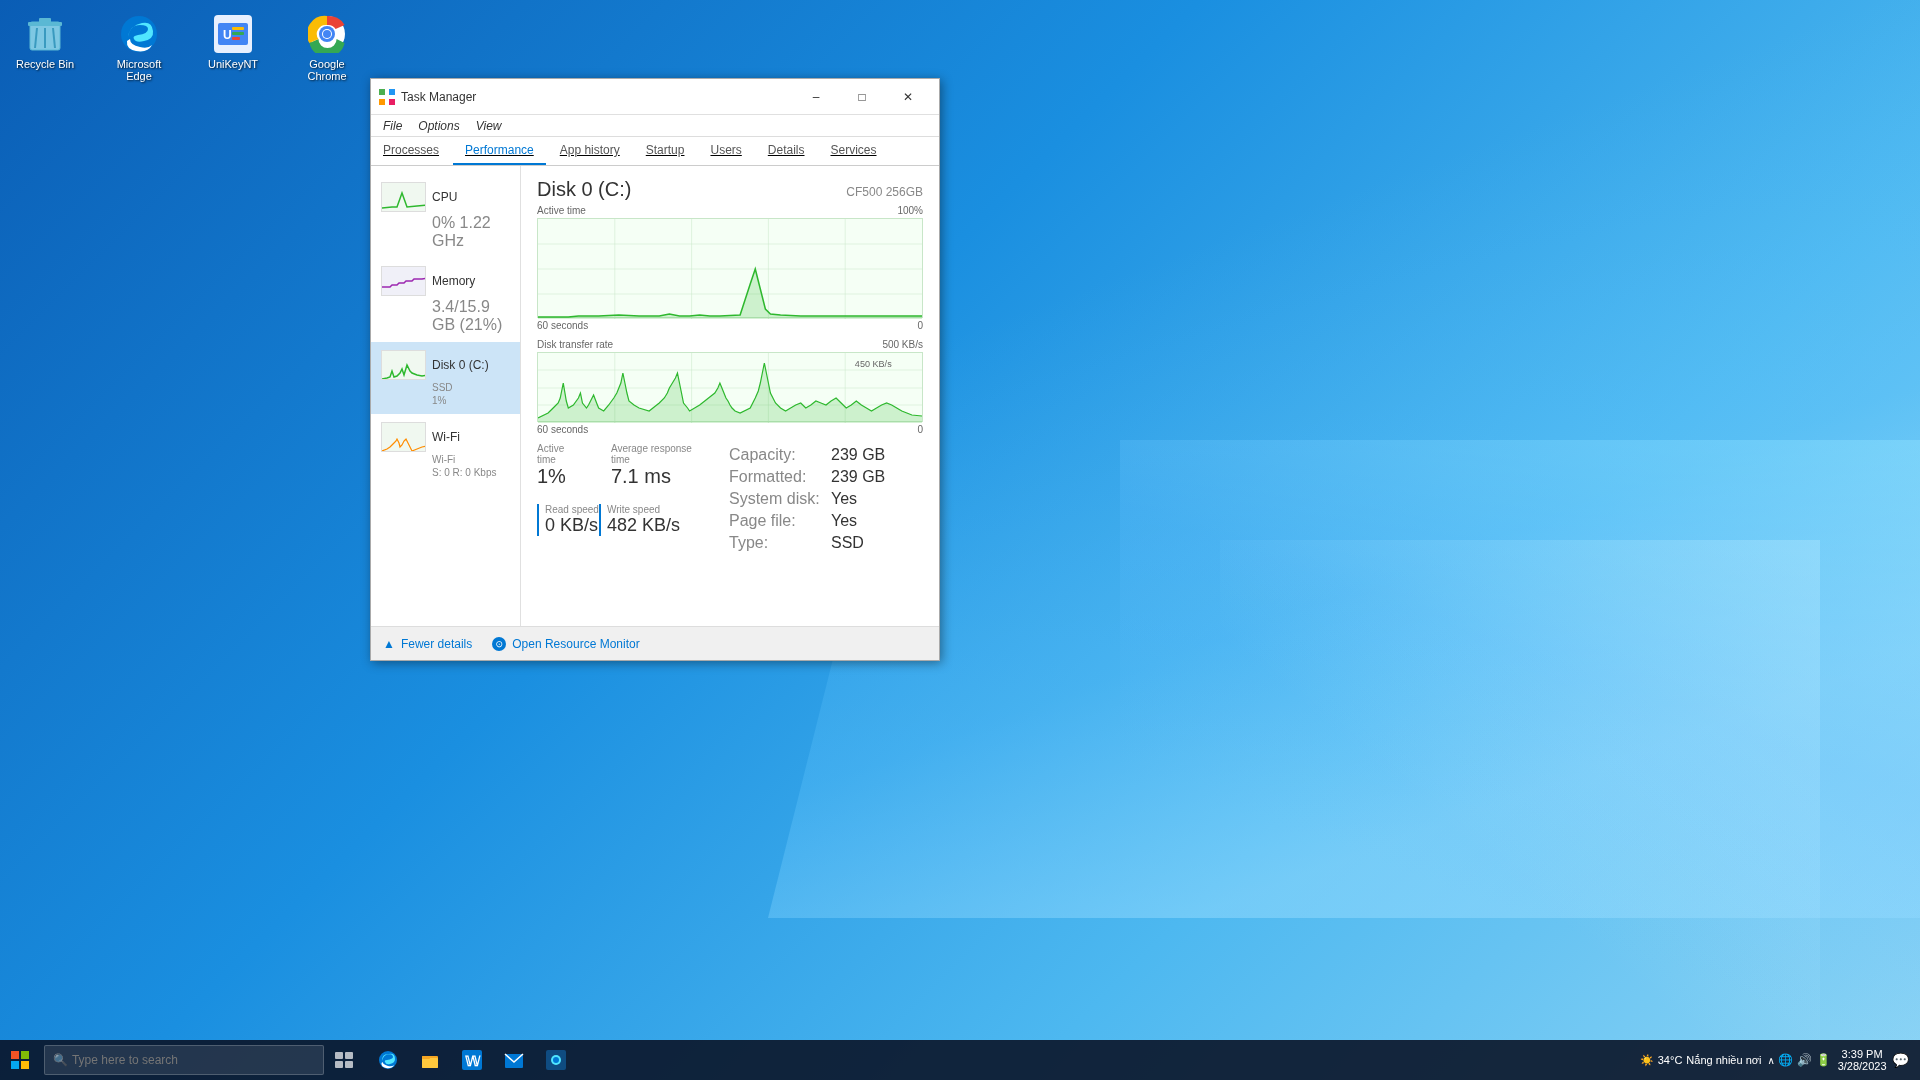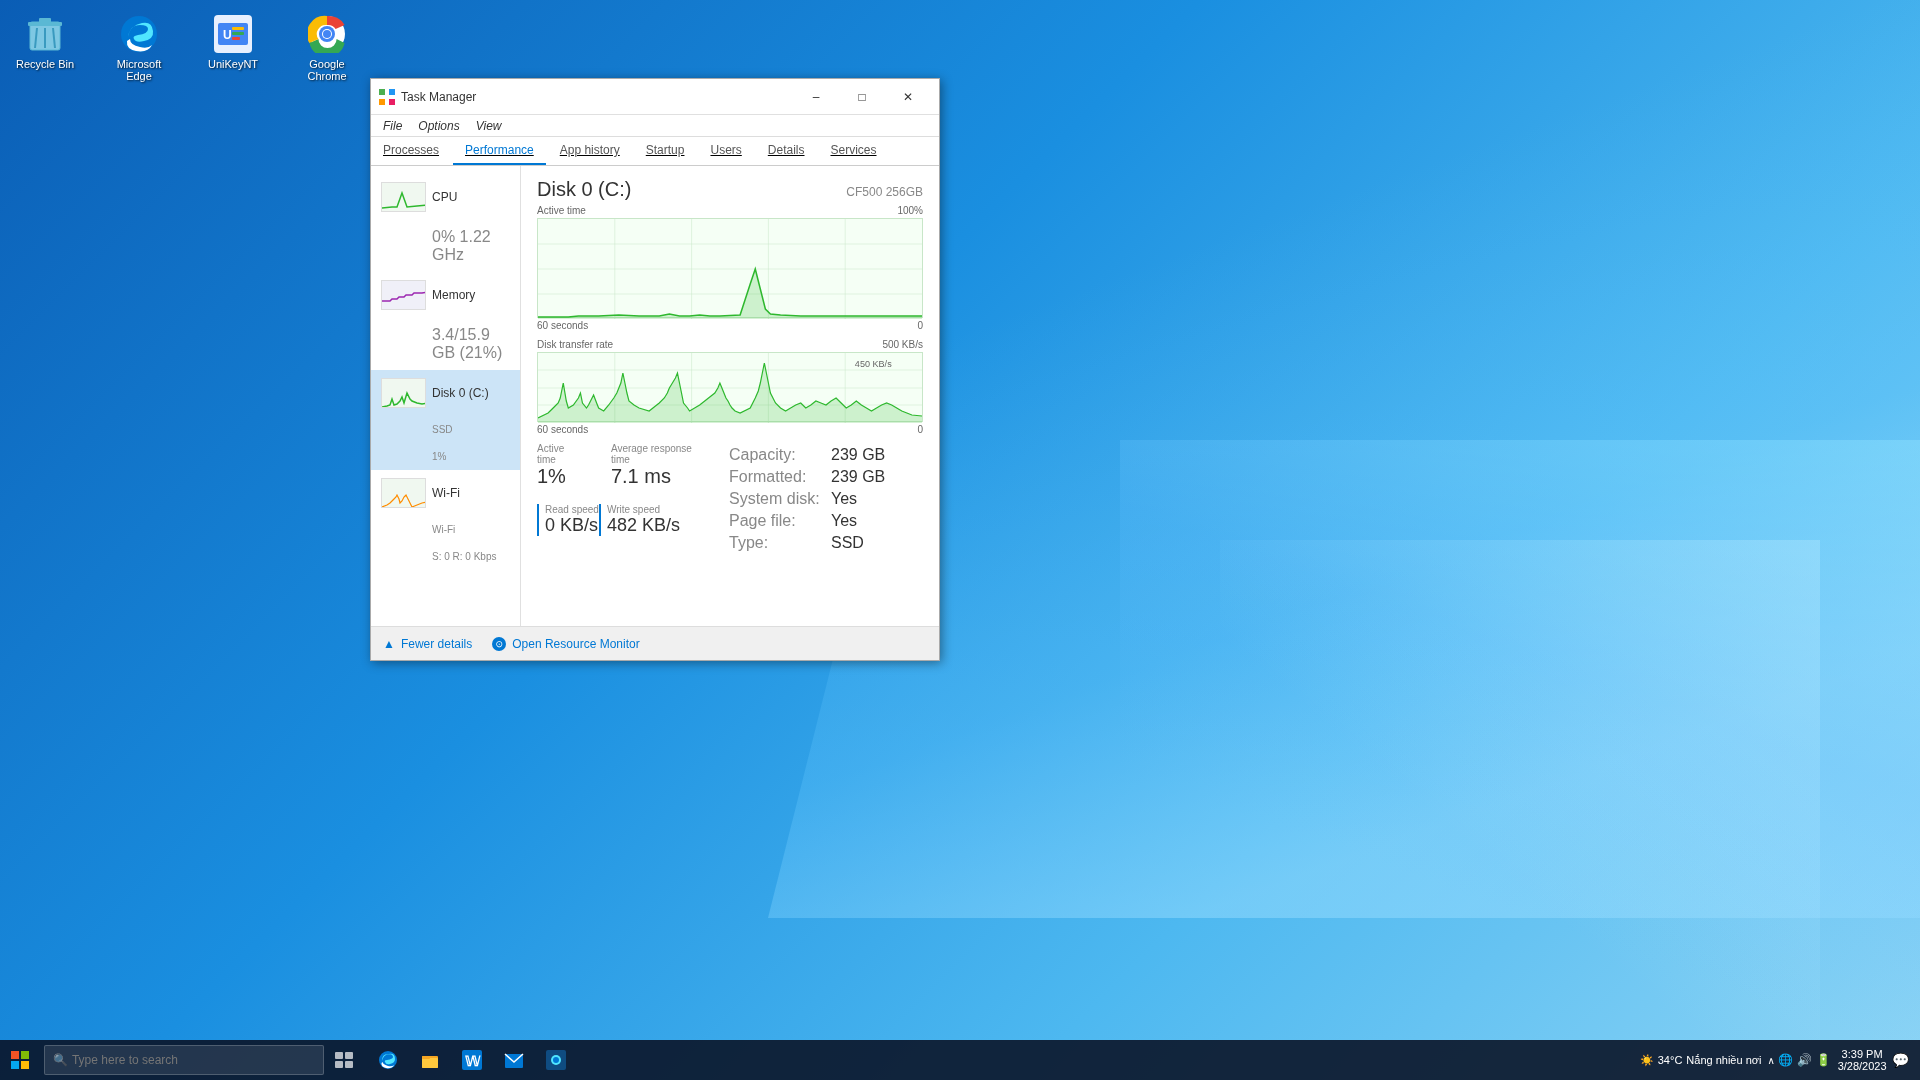--- a/index.html
+++ b/index.html
@@ -272,21 +272,21 @@
       background: white;
       border-right: 1px solid #e0e0e0;
       padding: 8px 0;
     }
 
     .sidebar-item {
       padding: 8px 10px;
       cursor: pointer;
       display: flex;
       flex-direction: column;
-      gap: 16px;
+      gap: 2px;
     }
     .sidebar-item.active { background: #cce4f7; }
 
     .sidebar-item-header {
       display: flex;
       align-items: center;
       gap: 6px;
     }
 
     .sidebar-thumbnail {

